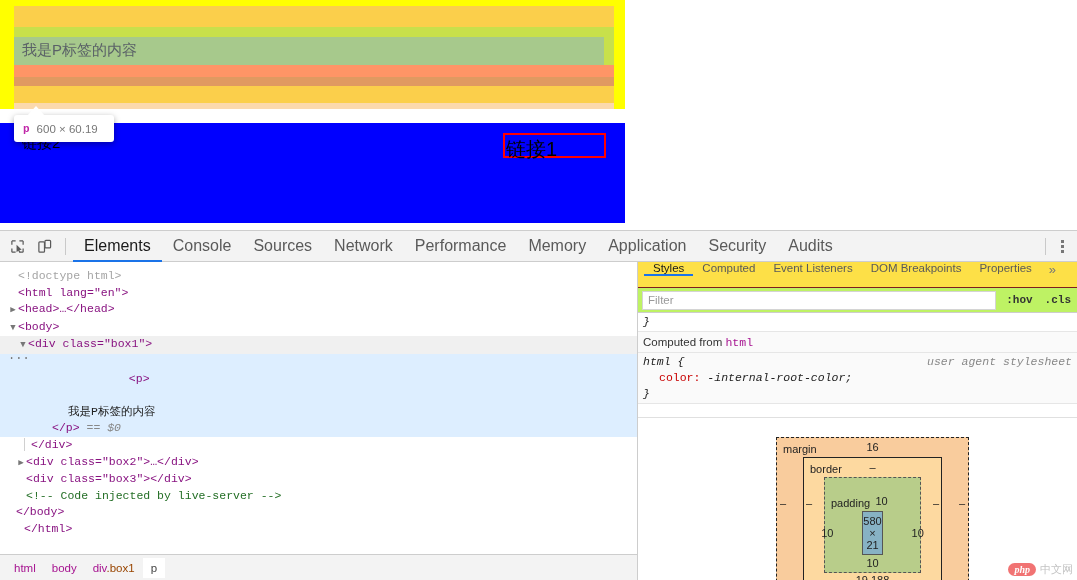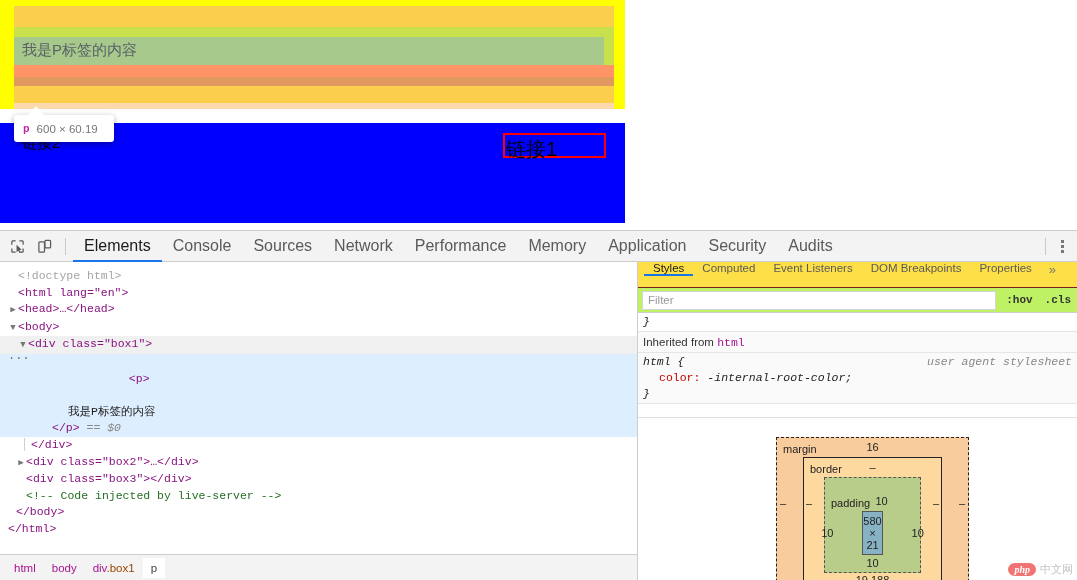--- a/index.html
+++ b/index.html
@@ -550,21 +550,21 @@
 
         <div class="node" style="padding-left:16px"><span class="tw">▶</span><span class="tname">&lt;div class="box2"&gt;…&lt;/div&gt;</span></div>
 
         <div class="node" style="padding-left:26px"><span class="tname">&lt;div class="box3"&gt;&lt;/div&gt;</span></div>
 
         <div class="node" style="padding-left:26px"><span class="tcomment">&lt;!-- Code injected by live-server --&gt;</span></div>
 
 
         <div class="node" style="padding-left:16px"><span class="tname">&lt;/body&gt;</span></div>
 
-        <div class="node" style="padding-left:8px"><span class="tname">&lt;/html&gt;</span></div>
+        <div class="node" style="padding-left:24px"><span class="tname">&lt;/html&gt;</span></div>
       </div>
 
       <div id="breadcrumb">
         <div class="crumb"><span>html</span></div>
         <div class="crumb"><span>body</span></div>
         <div class="crumb"><span>div</span><span class="cls">.box1</span></div>
         <div class="crumb active"><span>p</span></div>
       </div>
     </div>
 
@@ -595,21 +595,21 @@
         <input id="filter-input" type="text" placeholder="Filter" style="">
         <span class="tgl">:hov</span>
         <span class="tgl">.cls</span>
       </div>
 
       <div class="css-rule">
         <span class="sel-name">}</span>
       </div>
 
       <div class="inherit-hdr">
-        <span>Inherited from</span>
+        <span>Computed from</span>
         <span class="ih-tag">html</span>
       </div>
 
       <div class="css-rule shaded">
         <div>
           <span class="sel-name">html {</span>
           <span class="origin">user agent stylesheet</span>
         </div>
         <div>
           <span class="prop">color:</span>

